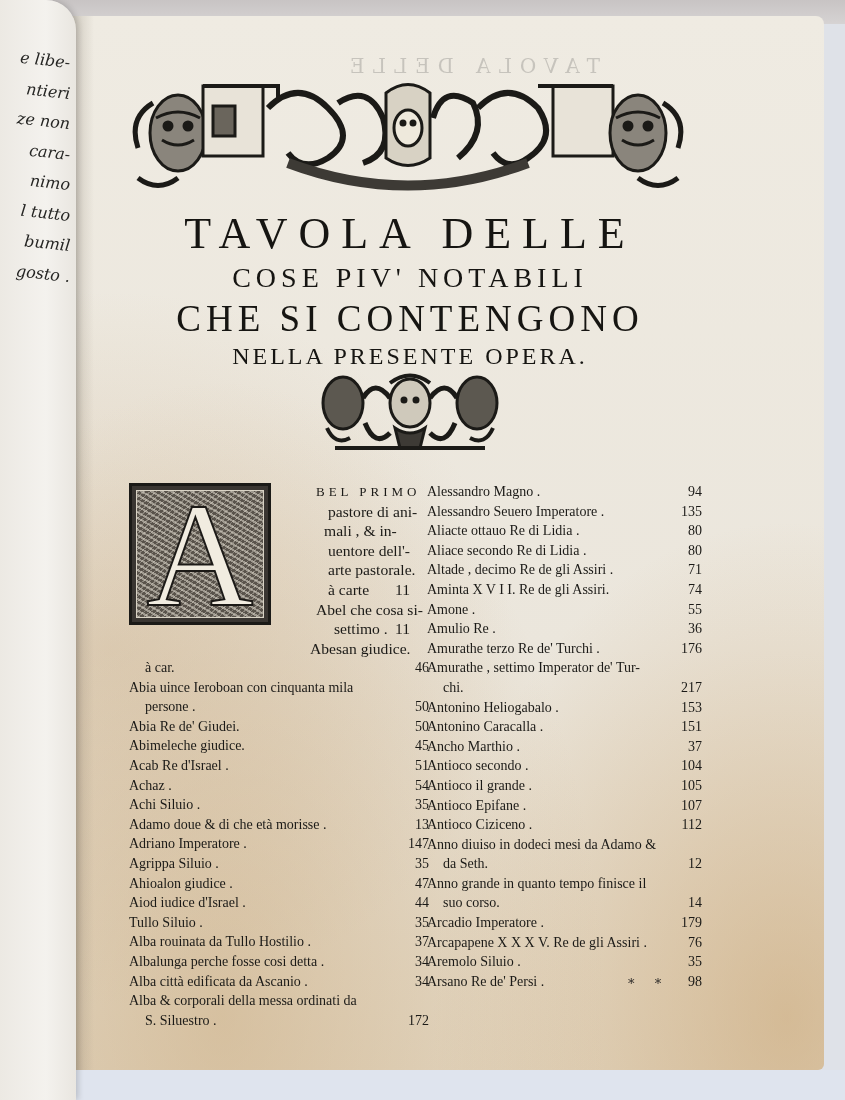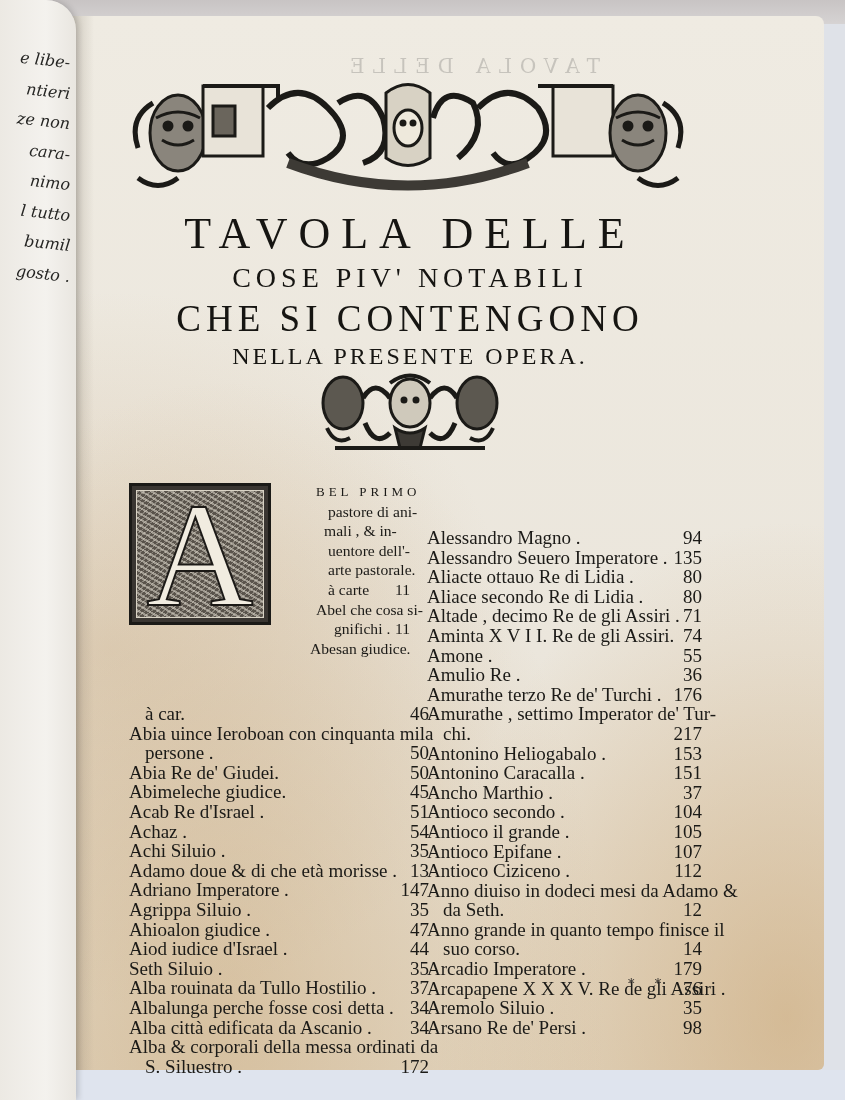--- a/index.html
+++ b/index.html
@@ -61,21 +61,21 @@
   .title3 { top:281px; font-size:37px; letter-spacing:5px; }
   .title4 { top:327px; font-size:24px; letter-spacing:3px; }
 
   .tailpiece {
     position:absolute; left:243px; top:352px; width:190px; height:85px;
   }
 
   
   .col {
     position:absolute; font-family:"Liberation Serif", serif;
-    color:#1b1a17; font-size:19px;margin-top:46px;
+    color:#1b1a17; font-size:14px;
   }
   .col-left { left:57px; top:466px; width:300px; }
   .col-right { left:355px; top:466px; width:275px; }
   .entry {
     position:relative; height:19.6px; line-height:19.6px; white-space:nowrap;
   }
   .entry .txt { position:absolute; left:0; }
   .entry .pg { position:absolute; right:0; }
   .entry.indent .txt { left:16px; }
 
@@ -217,21 +217,21 @@
       </div>
     <div class="entry">
         <span class="txt" style="left:12px">à carte</span>
         <span class="pg" style="right:20px">11</span>
       </div>
     <div class="entry">
         <span class="txt">Abel che cosa si-</span>
         <span class="pg"></span>
       </div>
     <div class="entry">
-        <span class="txt" style="left:18px">gnifichi .</span>
+        <span class="txt" style="left:18px">settimo .</span>
         <span class="pg" style="right:20px">11</span>
       </div>
     <div class="entry">
         <span class="txt" style="left:-6px">Abesan giudice.</span>
         <span class="pg"></span>
       </div>
   </div>
 
   <div class="col col-left" style="top:642px">
     <div class="entry indent">
@@ -280,21 +280,21 @@
       </div>
     <div class="entry">
         <span class="txt">Ahioalon giudice .</span>
         <span class="pg">47</span>
       </div>
     <div class="entry">
         <span class="txt">Aiod iudice d'Israel .</span>
         <span class="pg">44</span>
       </div>
     <div class="entry">
-        <span class="txt">Seth Siluio .</span>
+        <span class="txt">Tullo Siluio .</span>
         <span class="pg">35</span>
       </div>
     <div class="entry">
         <span class="txt">Alba rouinata da Tullo Hostilio .</span>
         <span class="pg">37</span>
       </div>
     <div class="entry">
         <span class="txt">Albalunga perche fosse cosi detta .</span>
         <span class="pg">34</span>
       </div>

